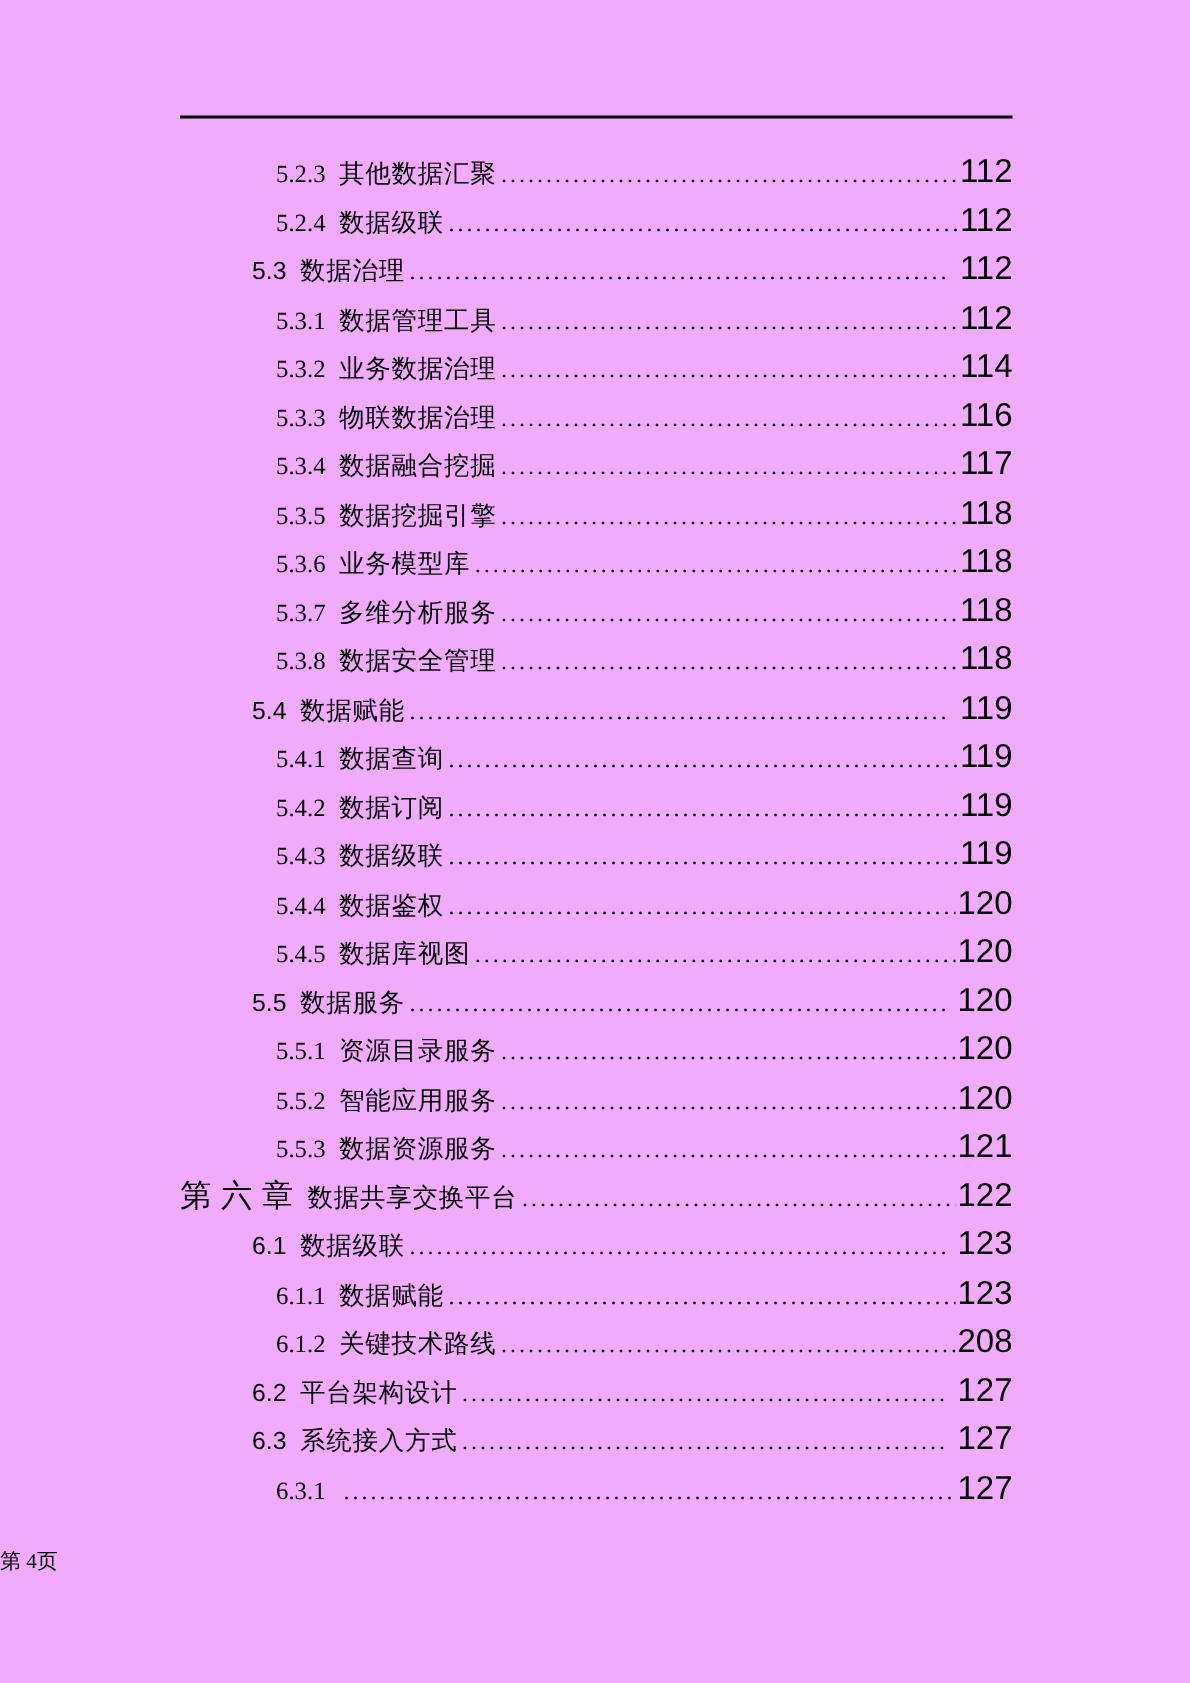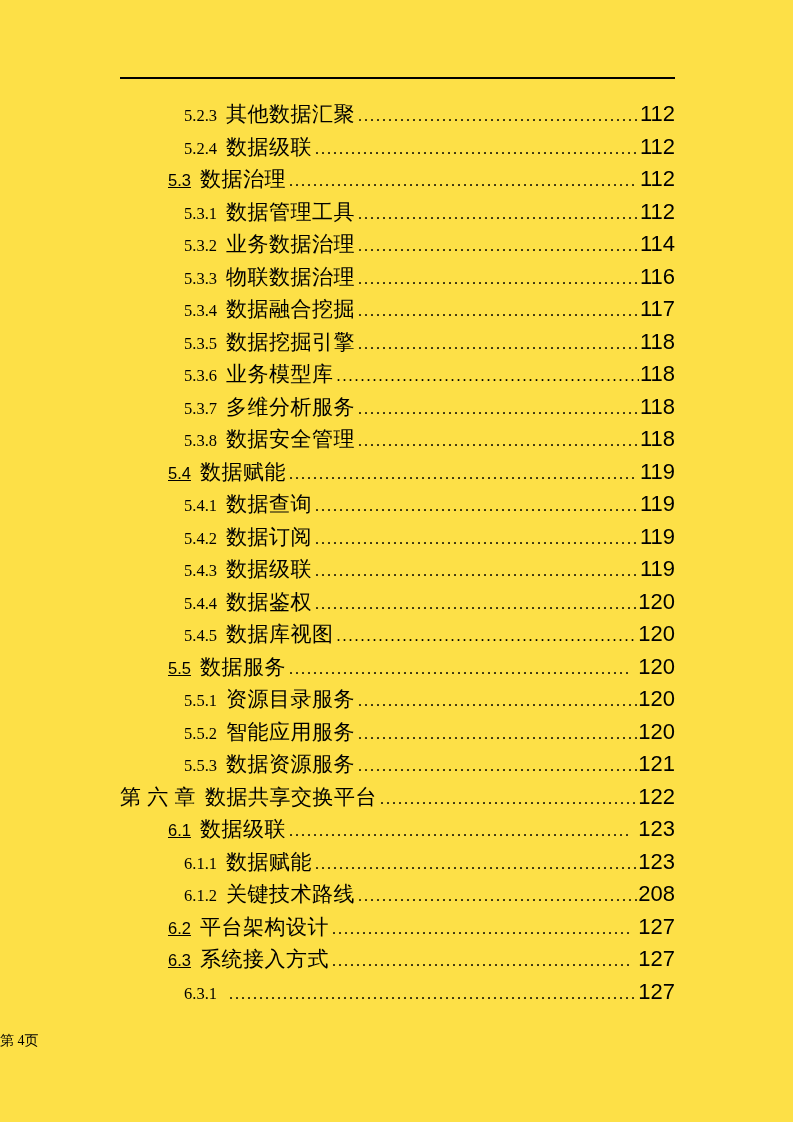--- a/index.html
+++ b/index.html
@@ -4,21 +4,21 @@
 <style>
   html, body {
     margin: 0;
     padding: 0;
     background: #ffffff;
   }
   .page {
     position: relative;
     width: 793px;
     height: 1122px;
-    background: #fde047;
+    background: #f0abfc;
     overflow: hidden;
     font-family: "Liberation Serif", "DejaVu Serif", serif;
     color: #000000;
   }
   .header-rule {
     position: absolute;
     left: 120px;
     top: 77px;
     width: 555px;
     height: 0;
@@ -37,21 +37,21 @@
     line-height: 32.5px;
     white-space: nowrap;
   }
   .toc-row .num {
     flex: 0 0 auto;
     margin-right: 9px;
     font-size: 16.5px;
   }
   .toc-row .title {
     flex: 0 0 auto;
-    font-size: 21px;
+    font-size: 17px;
     font-family: "Liberation Serif", "DejaVu Serif", serif;
     letter-spacing: 0.5px;
   }
   .toc-row .dots {
     flex: 1 1 auto;
     overflow: hidden;
     margin: 0 1px 0 3px;
     font-size: 16px;
     font-family: "Liberation Serif", "DejaVu Serif", serif;
     letter-spacing: 2px;
@@ -68,21 +68,20 @@
   .toc-row.level-1 { padding-left: 0; }
   .toc-row.level-1 .num {
     font-family: "Liberation Serif", "DejaVu Serif", serif;
     font-size: 21px;
     letter-spacing: 0.5px;
   }
   
   .toc-row.level-2 { padding-left: 48px; }
   .toc-row.level-2 .num {
     font-family: "Liberation Sans", "DejaVu Sans", sans-serif;
-    text-decoration: underline;
   }
   .toc-row.level-2 .pagenum { margin-left: 5px; }
   
   .toc-row.level-3 { padding-left: 64px; }
   .toc-row.level-3 .num {
     font-family: "Liberation Serif", "DejaVu Serif", serif;
   }
   .footer {
     position: absolute;
     left: 0;

